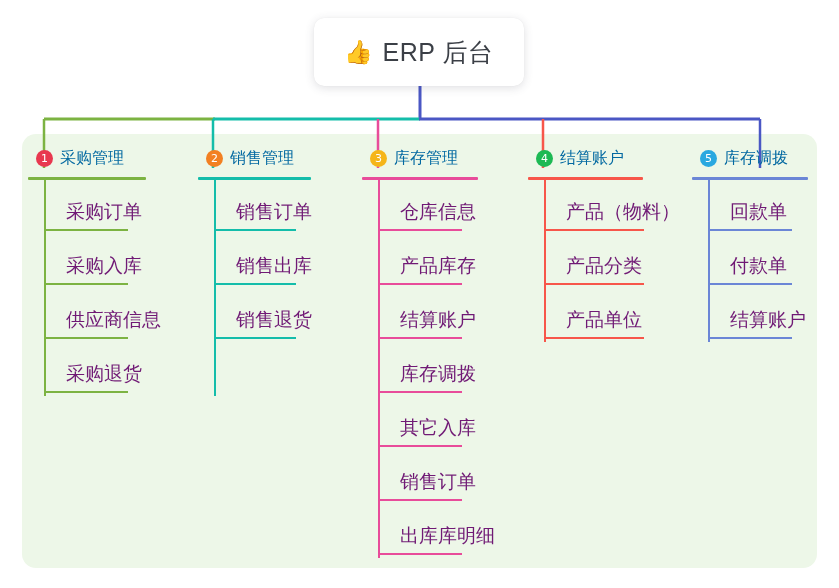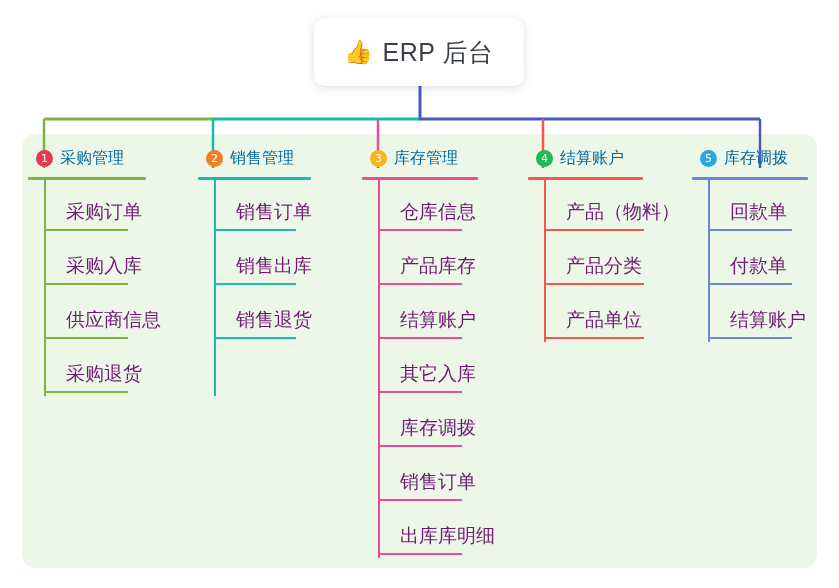--- a/index.html
+++ b/index.html
@@ -238,25 +238,25 @@
           </div>
           <div class="leaf">
             <span class="leaf-text">产品库存</span>
             <div class="leaf-rule" style="width: 84px; background: rgb(232, 76, 154);"></div>
           </div>
           <div class="leaf">
             <span class="leaf-text">结算账户</span>
             <div class="leaf-rule" style="width: 84px; background: rgb(232, 76, 154);"></div>
           </div>
           <div class="leaf">
+            <span class="leaf-text">库存调拨</span>
+            <div class="leaf-rule" style="width: 84px; background: rgb(232, 76, 154);"></div>
+          </div>
+          <div class="leaf">
             <span class="leaf-text">其它入库</span>
-            <div class="leaf-rule" style="width: 84px; background: rgb(232, 76, 154);"></div>
-          </div>
-          <div class="leaf">
-            <span class="leaf-text">库存调拨</span>
             <div class="leaf-rule" style="width: 84px; background: rgb(232, 76, 154);"></div>
           </div>
           <div class="leaf">
             <span class="leaf-text">销售订单</span>
             <div class="leaf-rule" style="width: 84px; background: rgb(232, 76, 154);"></div>
           </div>
           <div class="leaf">
             <span class="leaf-text">出库库明细</span>
             <div class="leaf-rule" style="width: 84px; background: rgb(232, 76, 154);"></div>
           </div>

